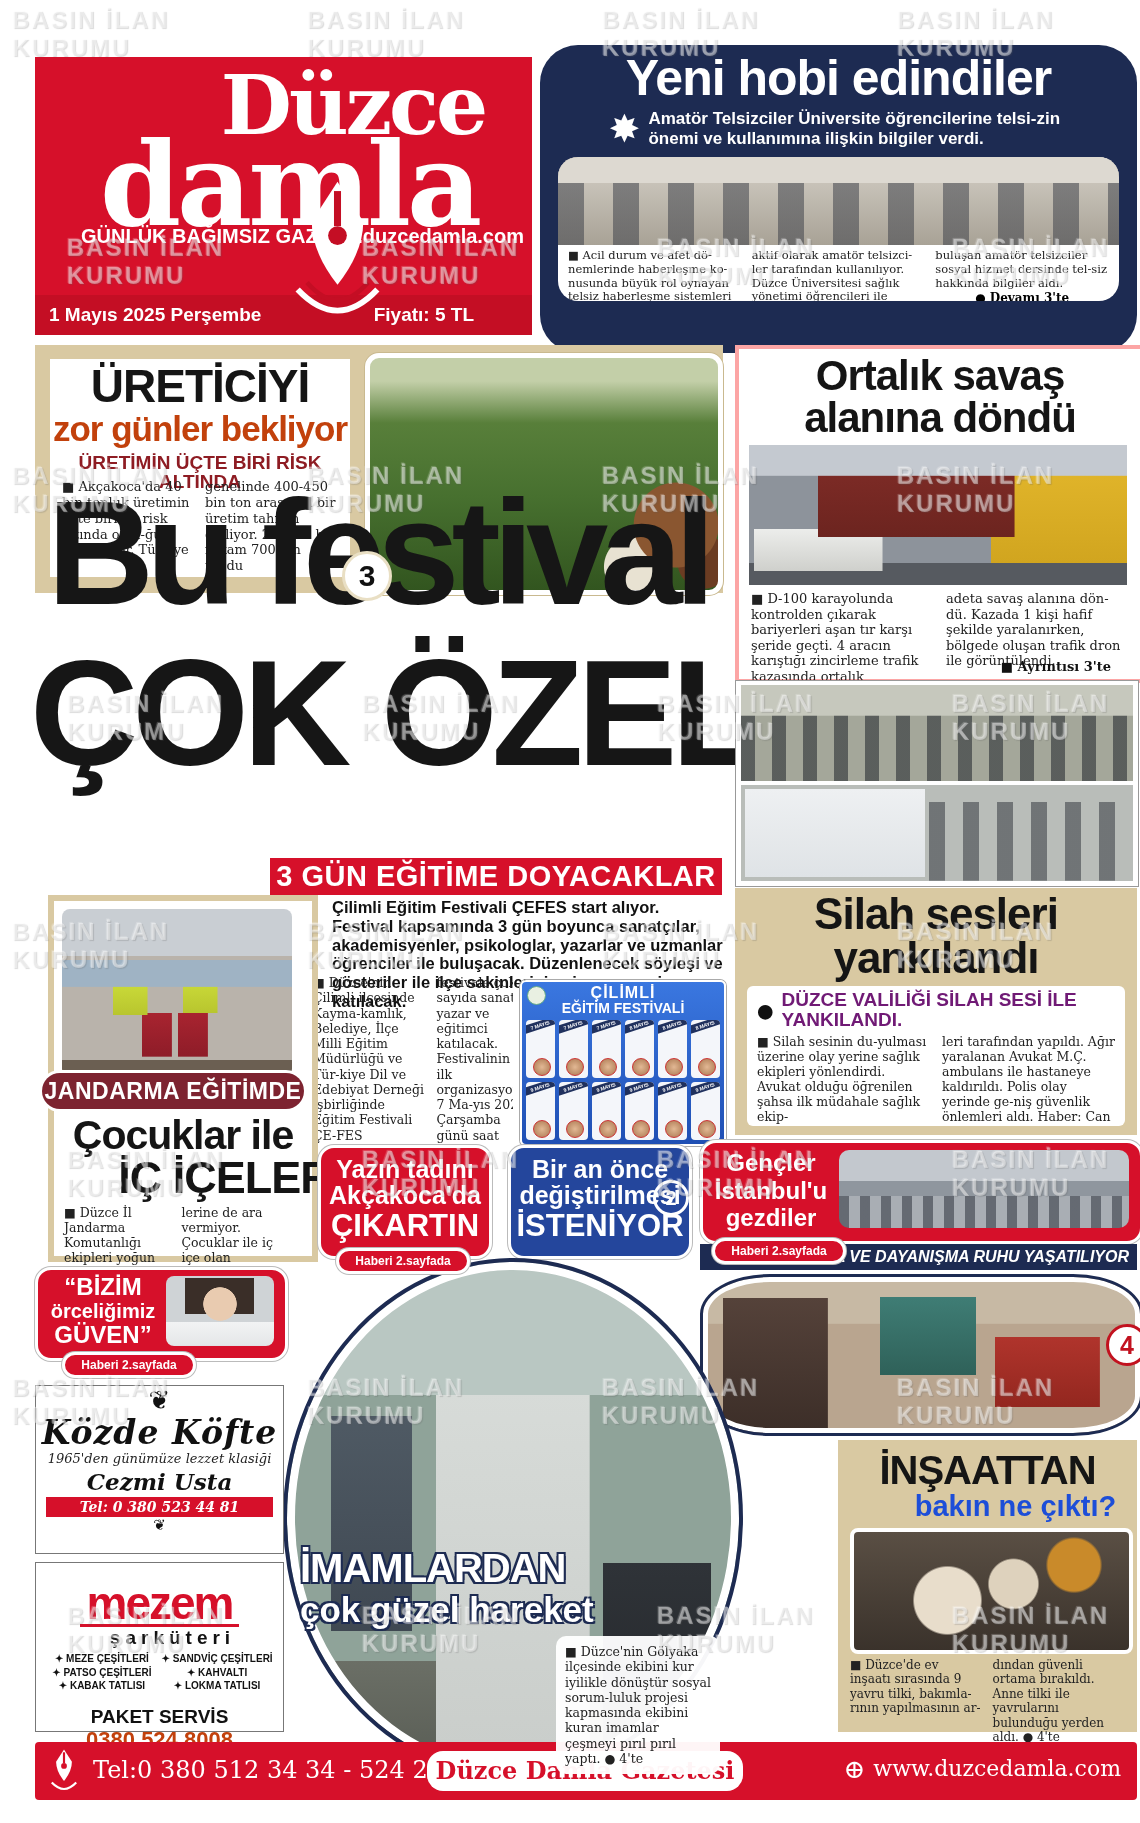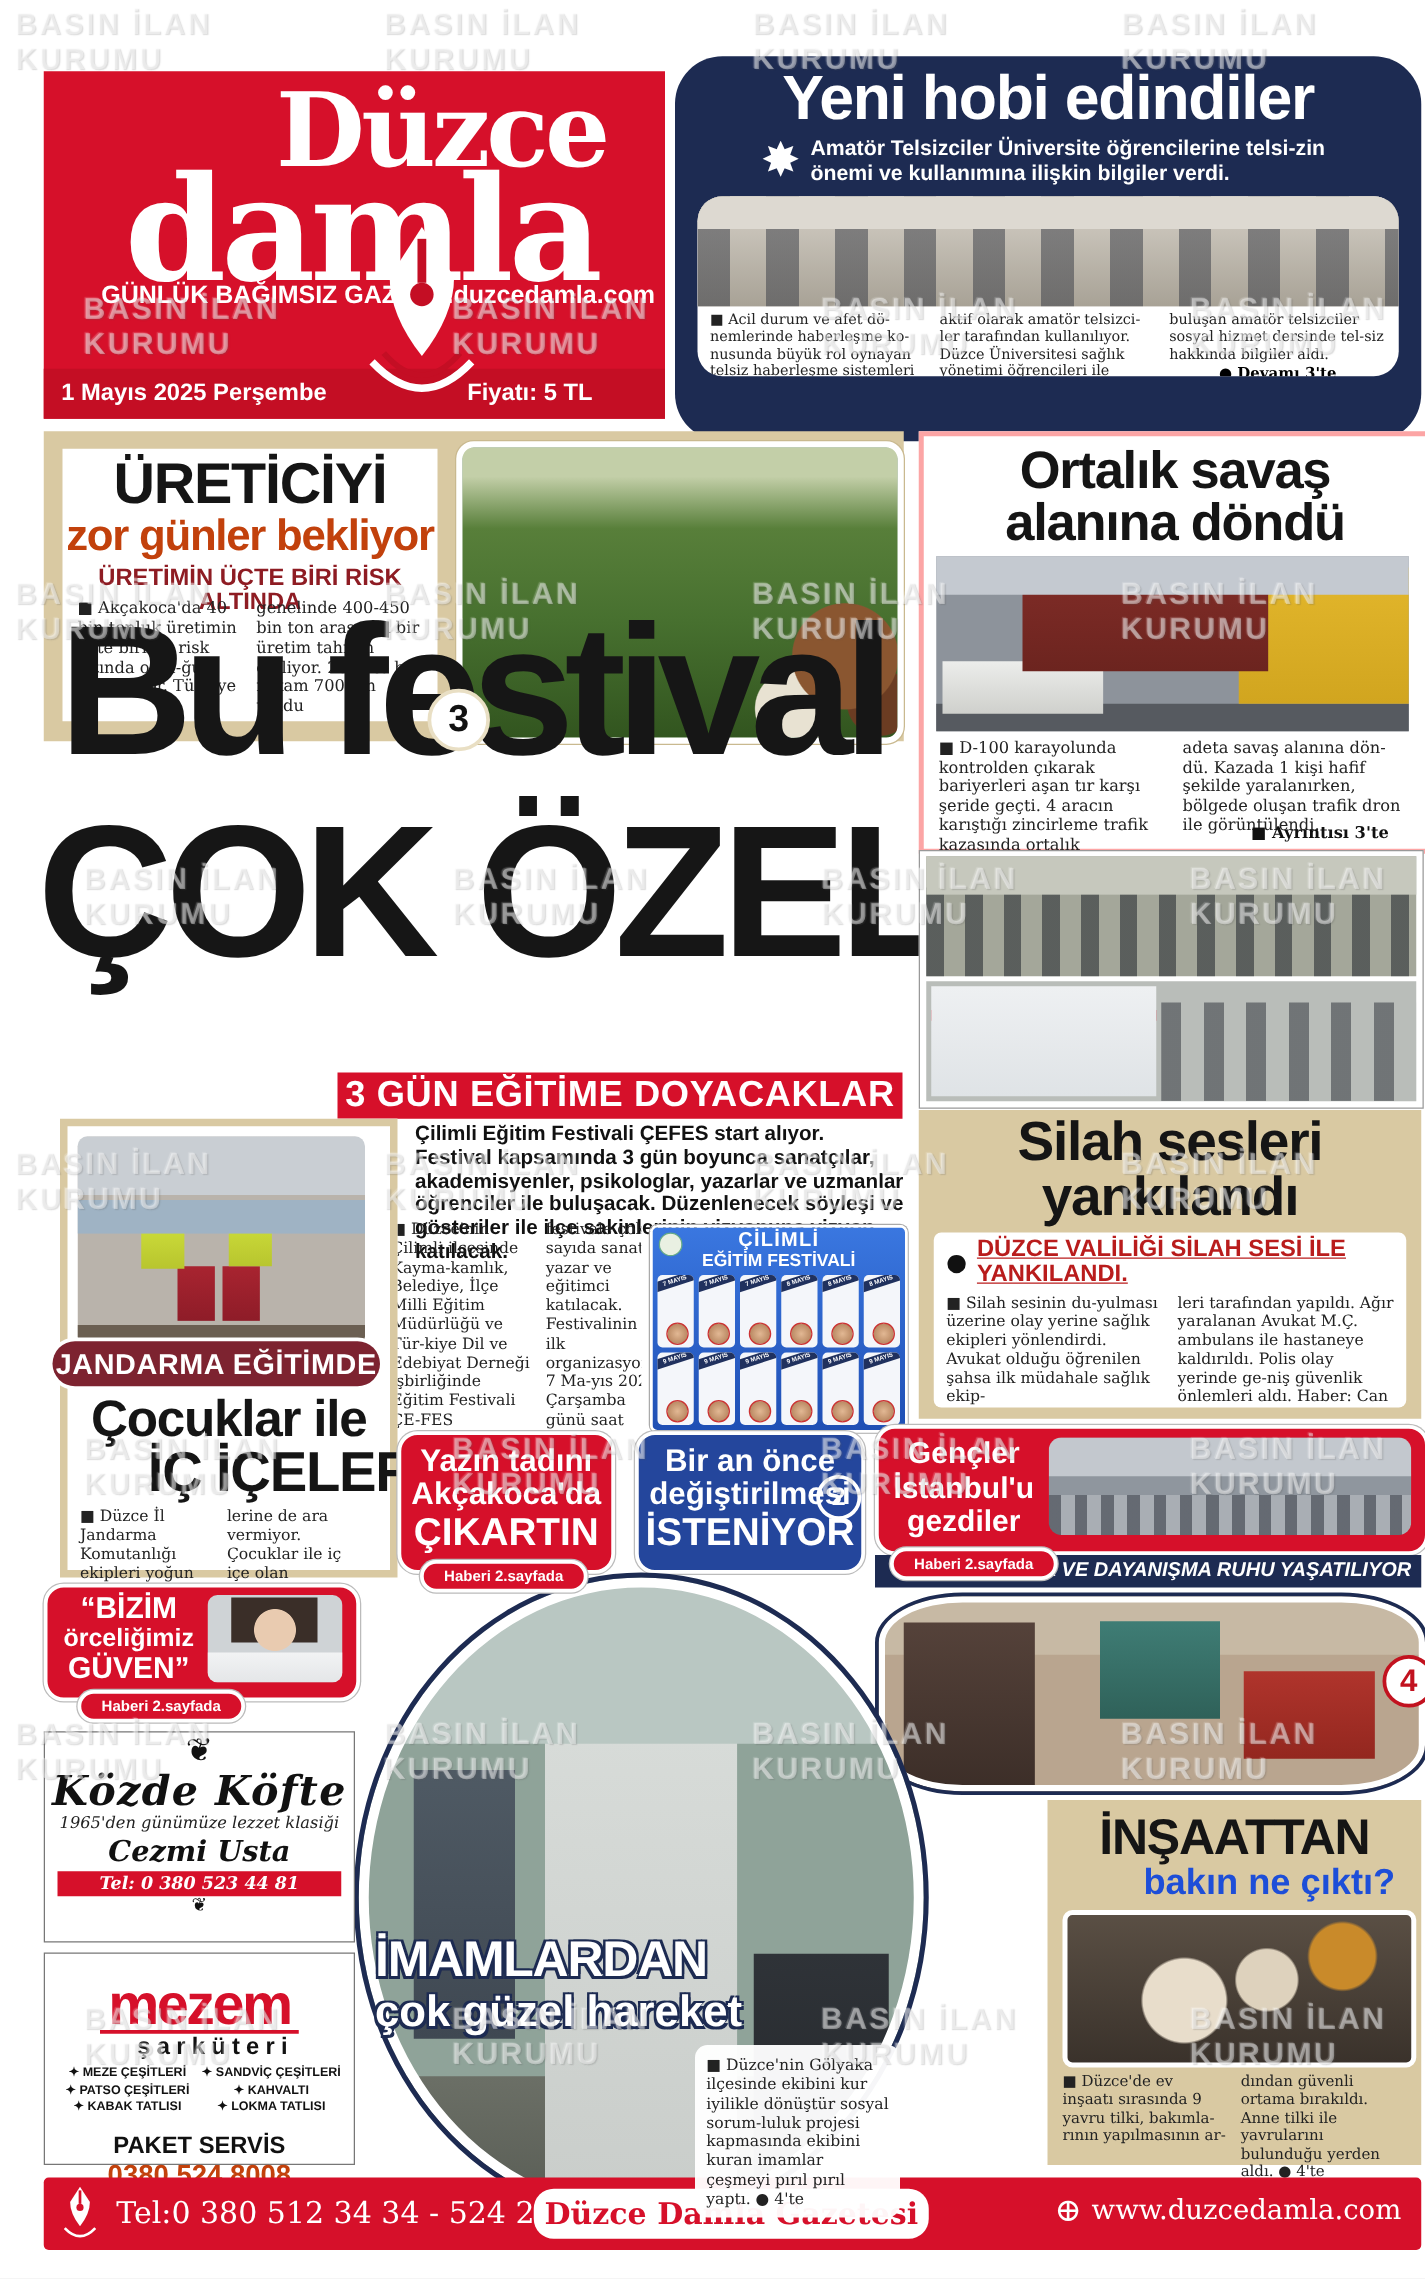--- a/index.html
+++ b/index.html
@@ -104,21 +104,21 @@
   
   .silah{left:735px;top:888px;width:402px;height:247px;background:#d9c9a2;}
   .si-h1{left:0;top:4px;width:100%;text-align:center;color:#151515;
          font:bold 44px/1 "Liberation Sans",sans-serif;letter-spacing:-1px;}
   .si-h2{left:0;top:48px;width:100%;text-align:center;color:#151515;
          font:bold 44px/1 "Liberation Sans",sans-serif;letter-spacing:-1px;}
   .si-inner{position:absolute;left:12px;top:98px;width:378px;height:140px;background:#fff;
             border-radius:6px;overflow:hidden;}
   .si-subrow{position:absolute;left:8px;top:4px;width:362px;display:flex;gap:6px;align-items:center;}
   .si-dot{font-size:34px;line-height:1;color:#111;}
-  .si-sub{color:#b91c1c;font:bold 19px/1.05 "Liberation Sans",sans-serif;text-decoration:underline;}
+  .si-sub{color:#701a75;font:bold 19px/1.05 "Liberation Sans",sans-serif;}
   .si-cols{position:absolute;left:10px;top:48px;width:358px;display:flex;gap:12px;}
   .si-cols p{flex:1;margin:0;font:12.5px/1.2 "DejaVu Serif",serif;color:#222;}
   
   .banner{left:270px;top:858px;width:452px;height:37px;background:#d6102a;color:#fff;
           text-align:center;font:bold 29px/37px "Liberation Sans",sans-serif;letter-spacing:0.5px;}
   .intro-star{left:266px;top:898px;font-size:64px;line-height:1;color:#111;}
   .intro{left:332px;top:898px;width:392px;color:#111;
          font:bold 16.5px/1.14 "Liberation Sans",sans-serif;}
   .fest-cols{left:313px;top:975px;width:200px;height:170px;display:flex;gap:10px;overflow:hidden;}
   .fest-cols p{flex:1;margin:0;font:12.5px/1.22 "DejaVu Serif",serif;color:#222;}

